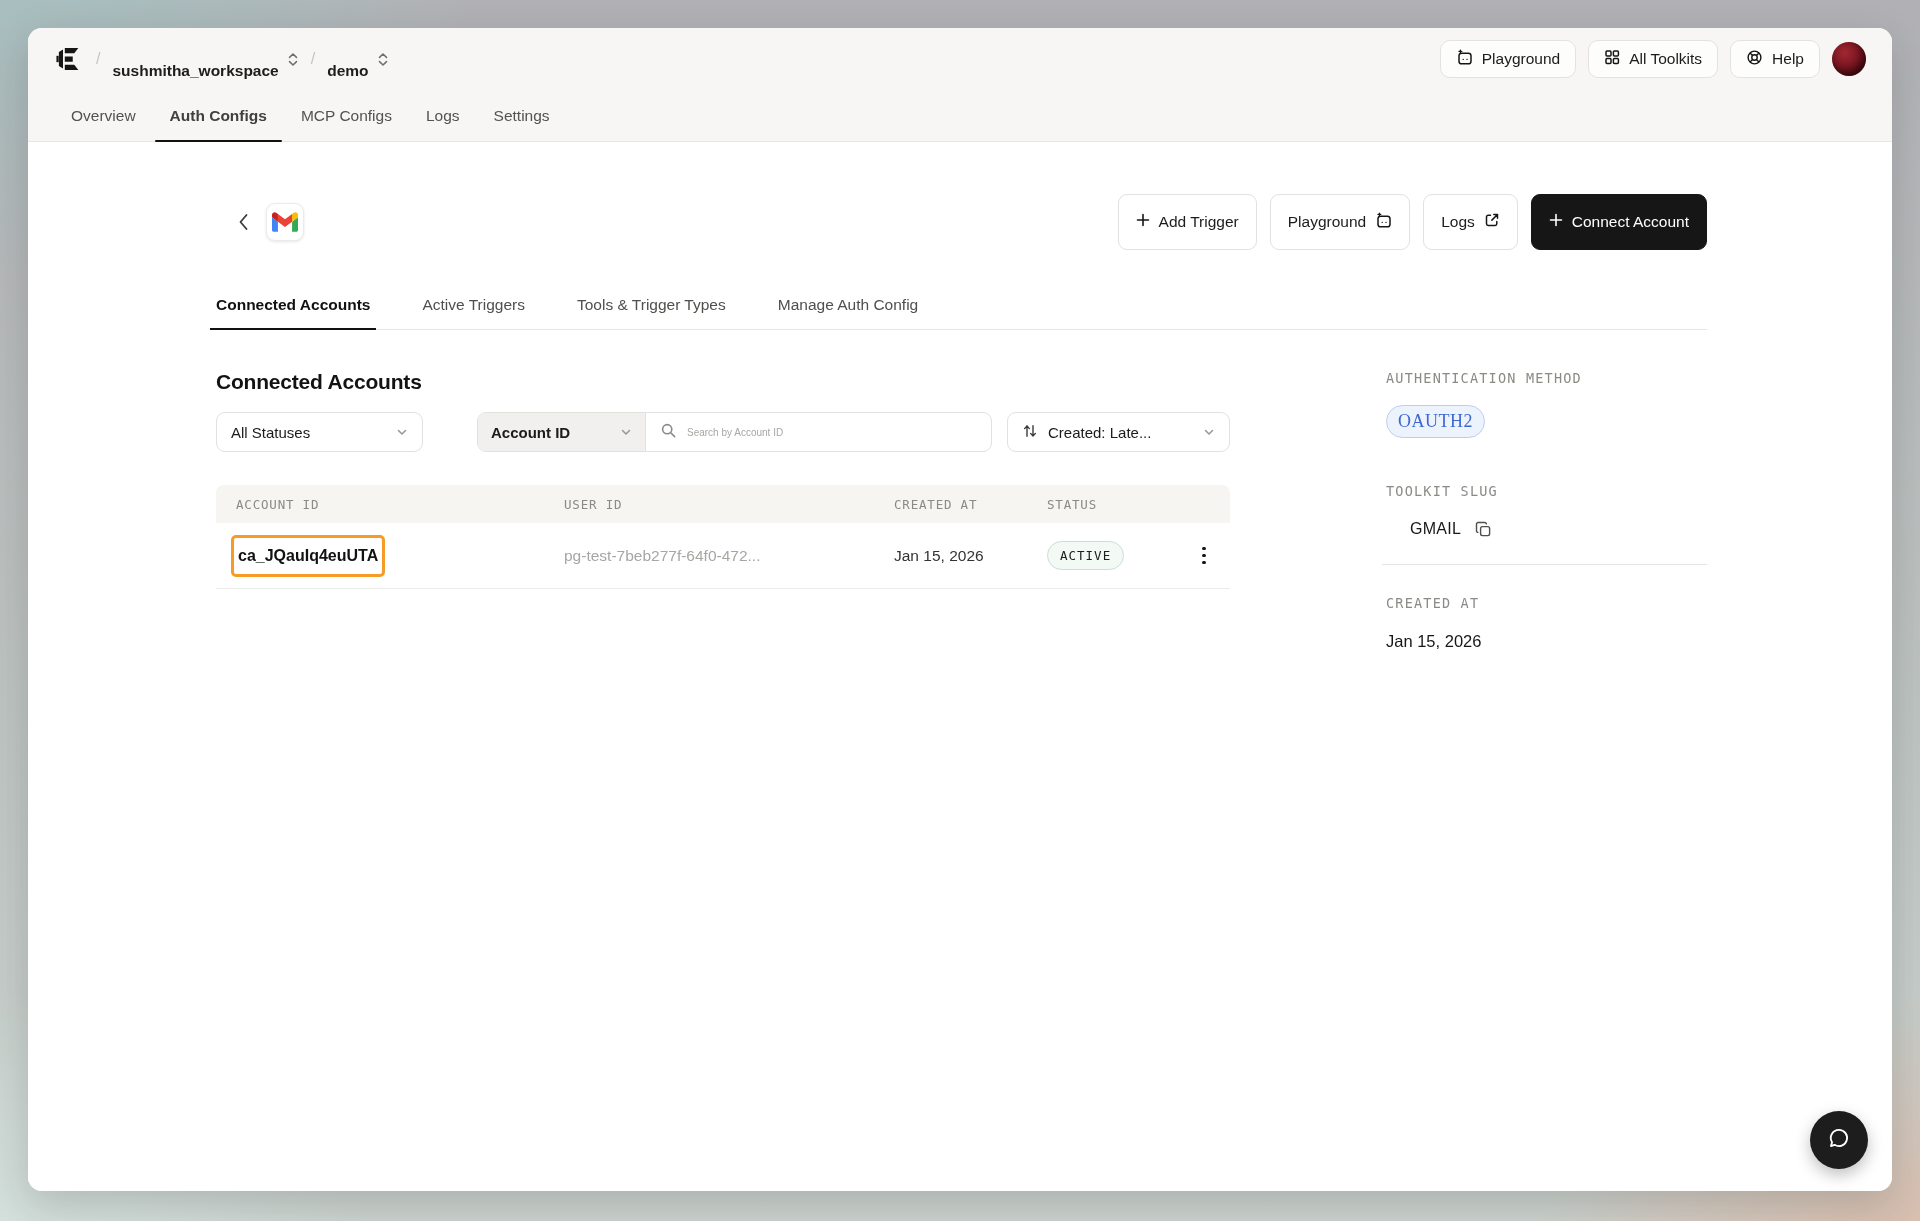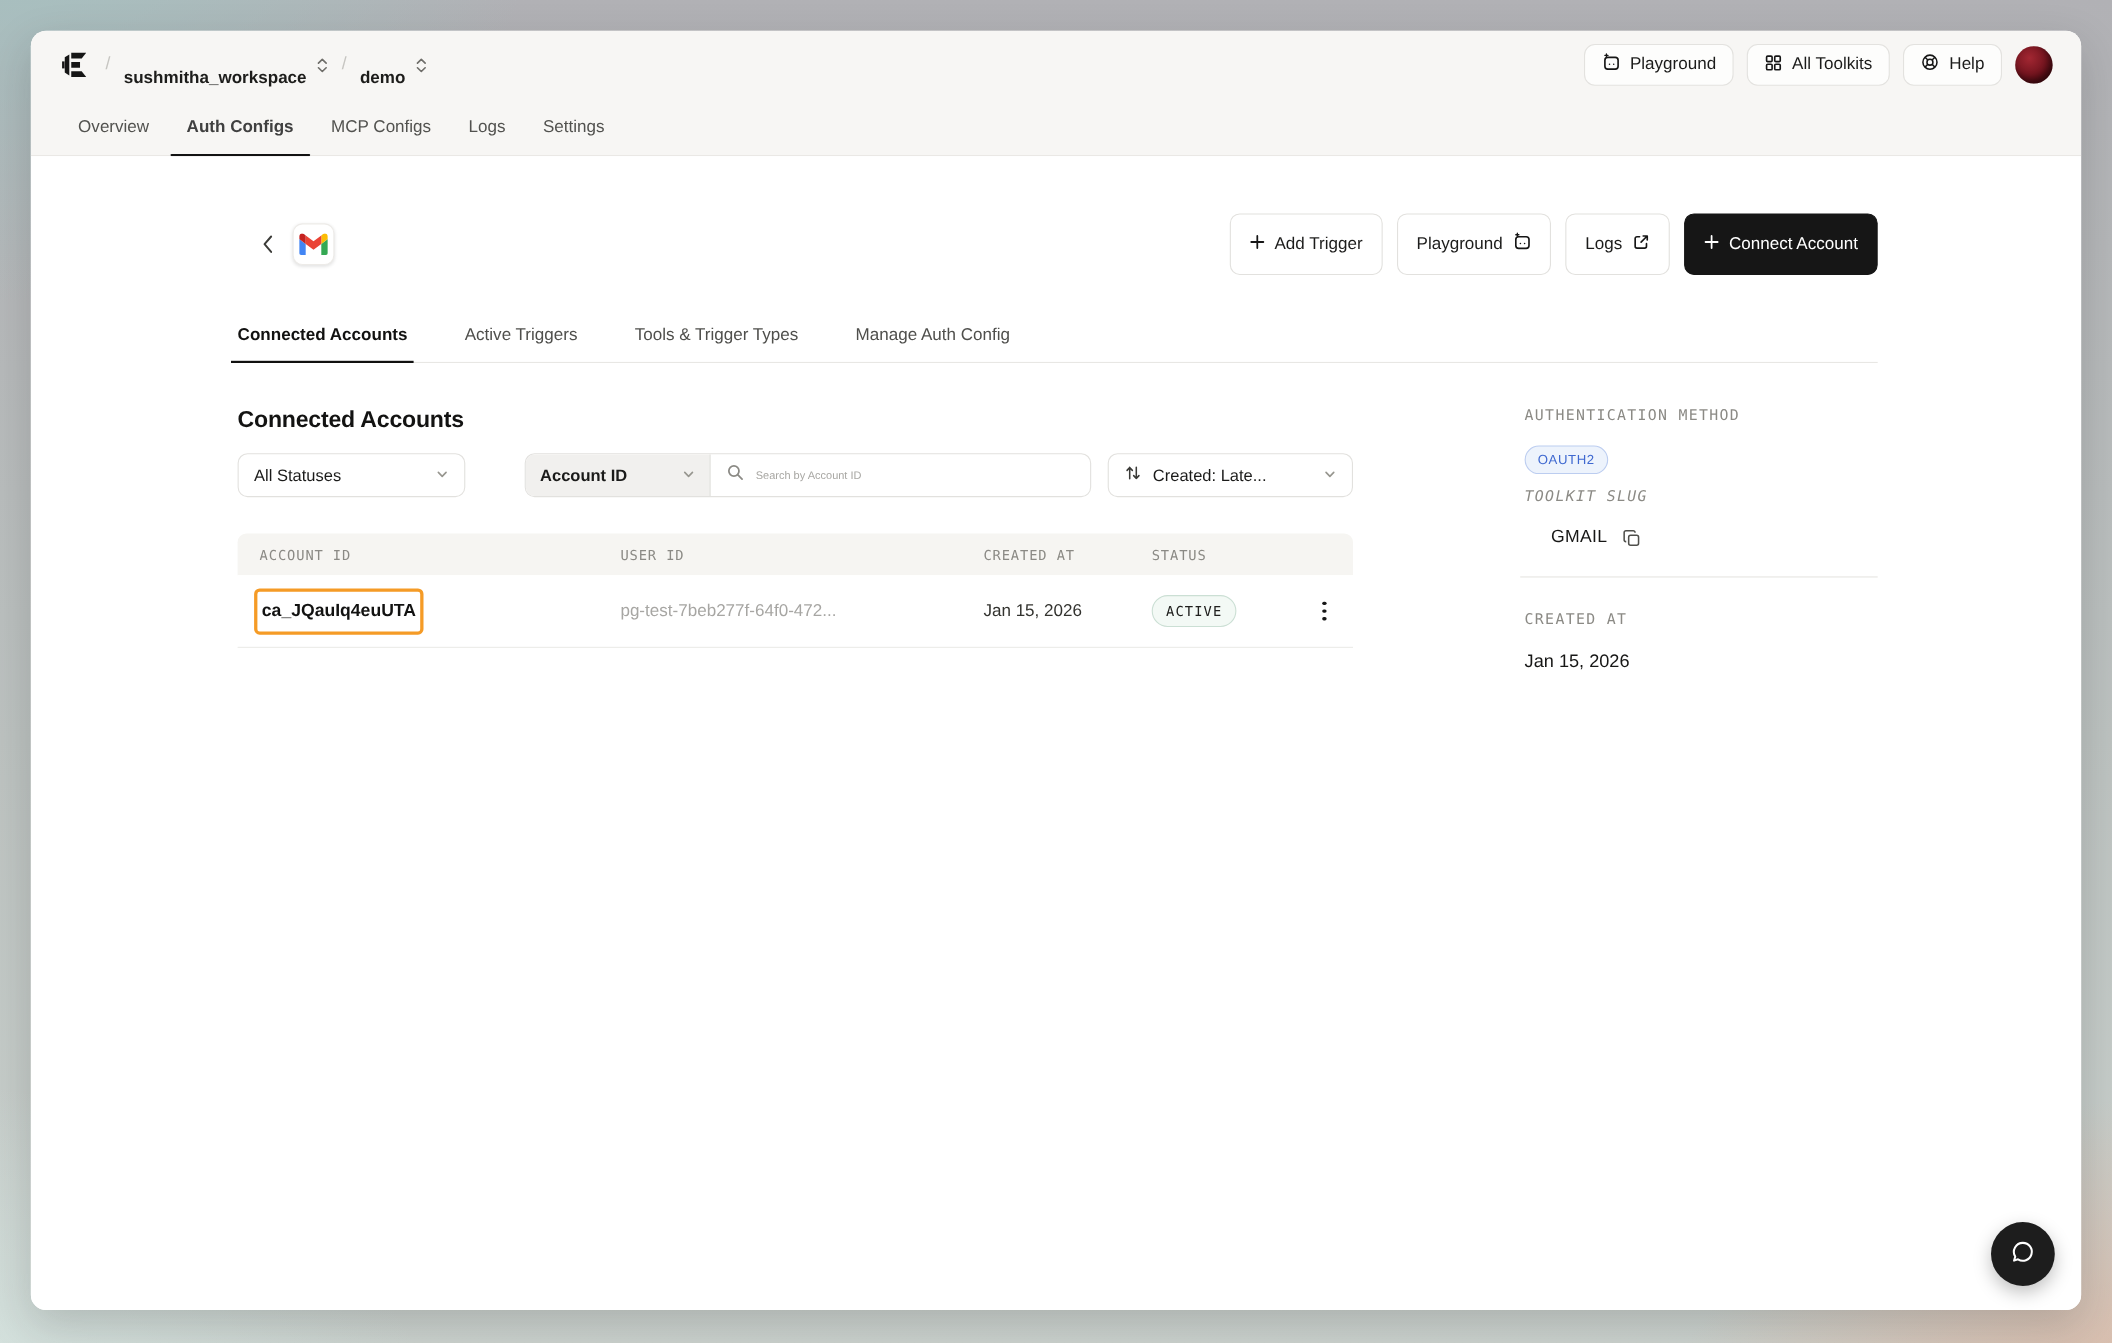--- a/index.html
+++ b/index.html
@@ -105,29 +105,29 @@
   .badge-active {
     display:inline-block; font-family:"DejaVu Sans Mono", monospace; font-size:12.5px; letter-spacing:1px;
     color:#20201e; border:1px solid #cbdfd4; background:#f3f9f5; border-radius:999px; padding:6px 12px;
   }
   .kebab { margin-left:auto; padding-right:24px; display:flex; flex-direction:column; gap:3.5px; cursor:pointer; }
   .kebab i { width:3.6px; height:3.6px; border-radius:50%; background:#161616; }
   
   .side-label { font-family:"DejaVu Sans Mono", monospace; font-size:13.5px; color:#8b8a85; letter-spacing:1.2px; padding-left:4px; }
   .oauth-badge {
     display:inline-block; margin:19px 0 0 4px;
-    font-family:Liberation Sans, sans-serif; font-size:12px; letter-spacing:.5px;
+    font-family:Liberation Serif, serif; font-size:18px; letter-spacing:.5px;
     color:#3E68D0; border:1px solid #bccdf0; background:#edf3fc; border-radius:999px; padding:5px 11px;
   }
   .auth-box { margin-top:17px; border:3px solid #F59B26; border-radius:2px; padding:19px 14px 27px; }
   .value-row { display:flex; align-items:center; gap:14px; margin-top:21px; padding-left:4px; }
   .value-text { font-size:16.5px; color:#171716; }
   .copy-btn { display:inline-flex; cursor:pointer; }
   .side-divider { height:1px; background:#e6e5e2; margin-top:26px; }
-  .mt28 { margin-top:12px;font-style:italic; }
+  .mt28 { margin-top:45px; }
   .mt30 { margin-top:30px; }
   .gmail-slug { font-size:16px; font-weight:500; letter-spacing:.3px;margin-left:24px; }
   
   .chat-fab {
     position:absolute; right:24px; bottom:22px; width:58px; height:58px; border-radius:50%;
     background:#1d1d1d; display:grid; place-items:center; cursor:pointer;
     box-shadow:0 6px 16px rgba(0,0,0,.25);
   }
 </style>
 </head>

